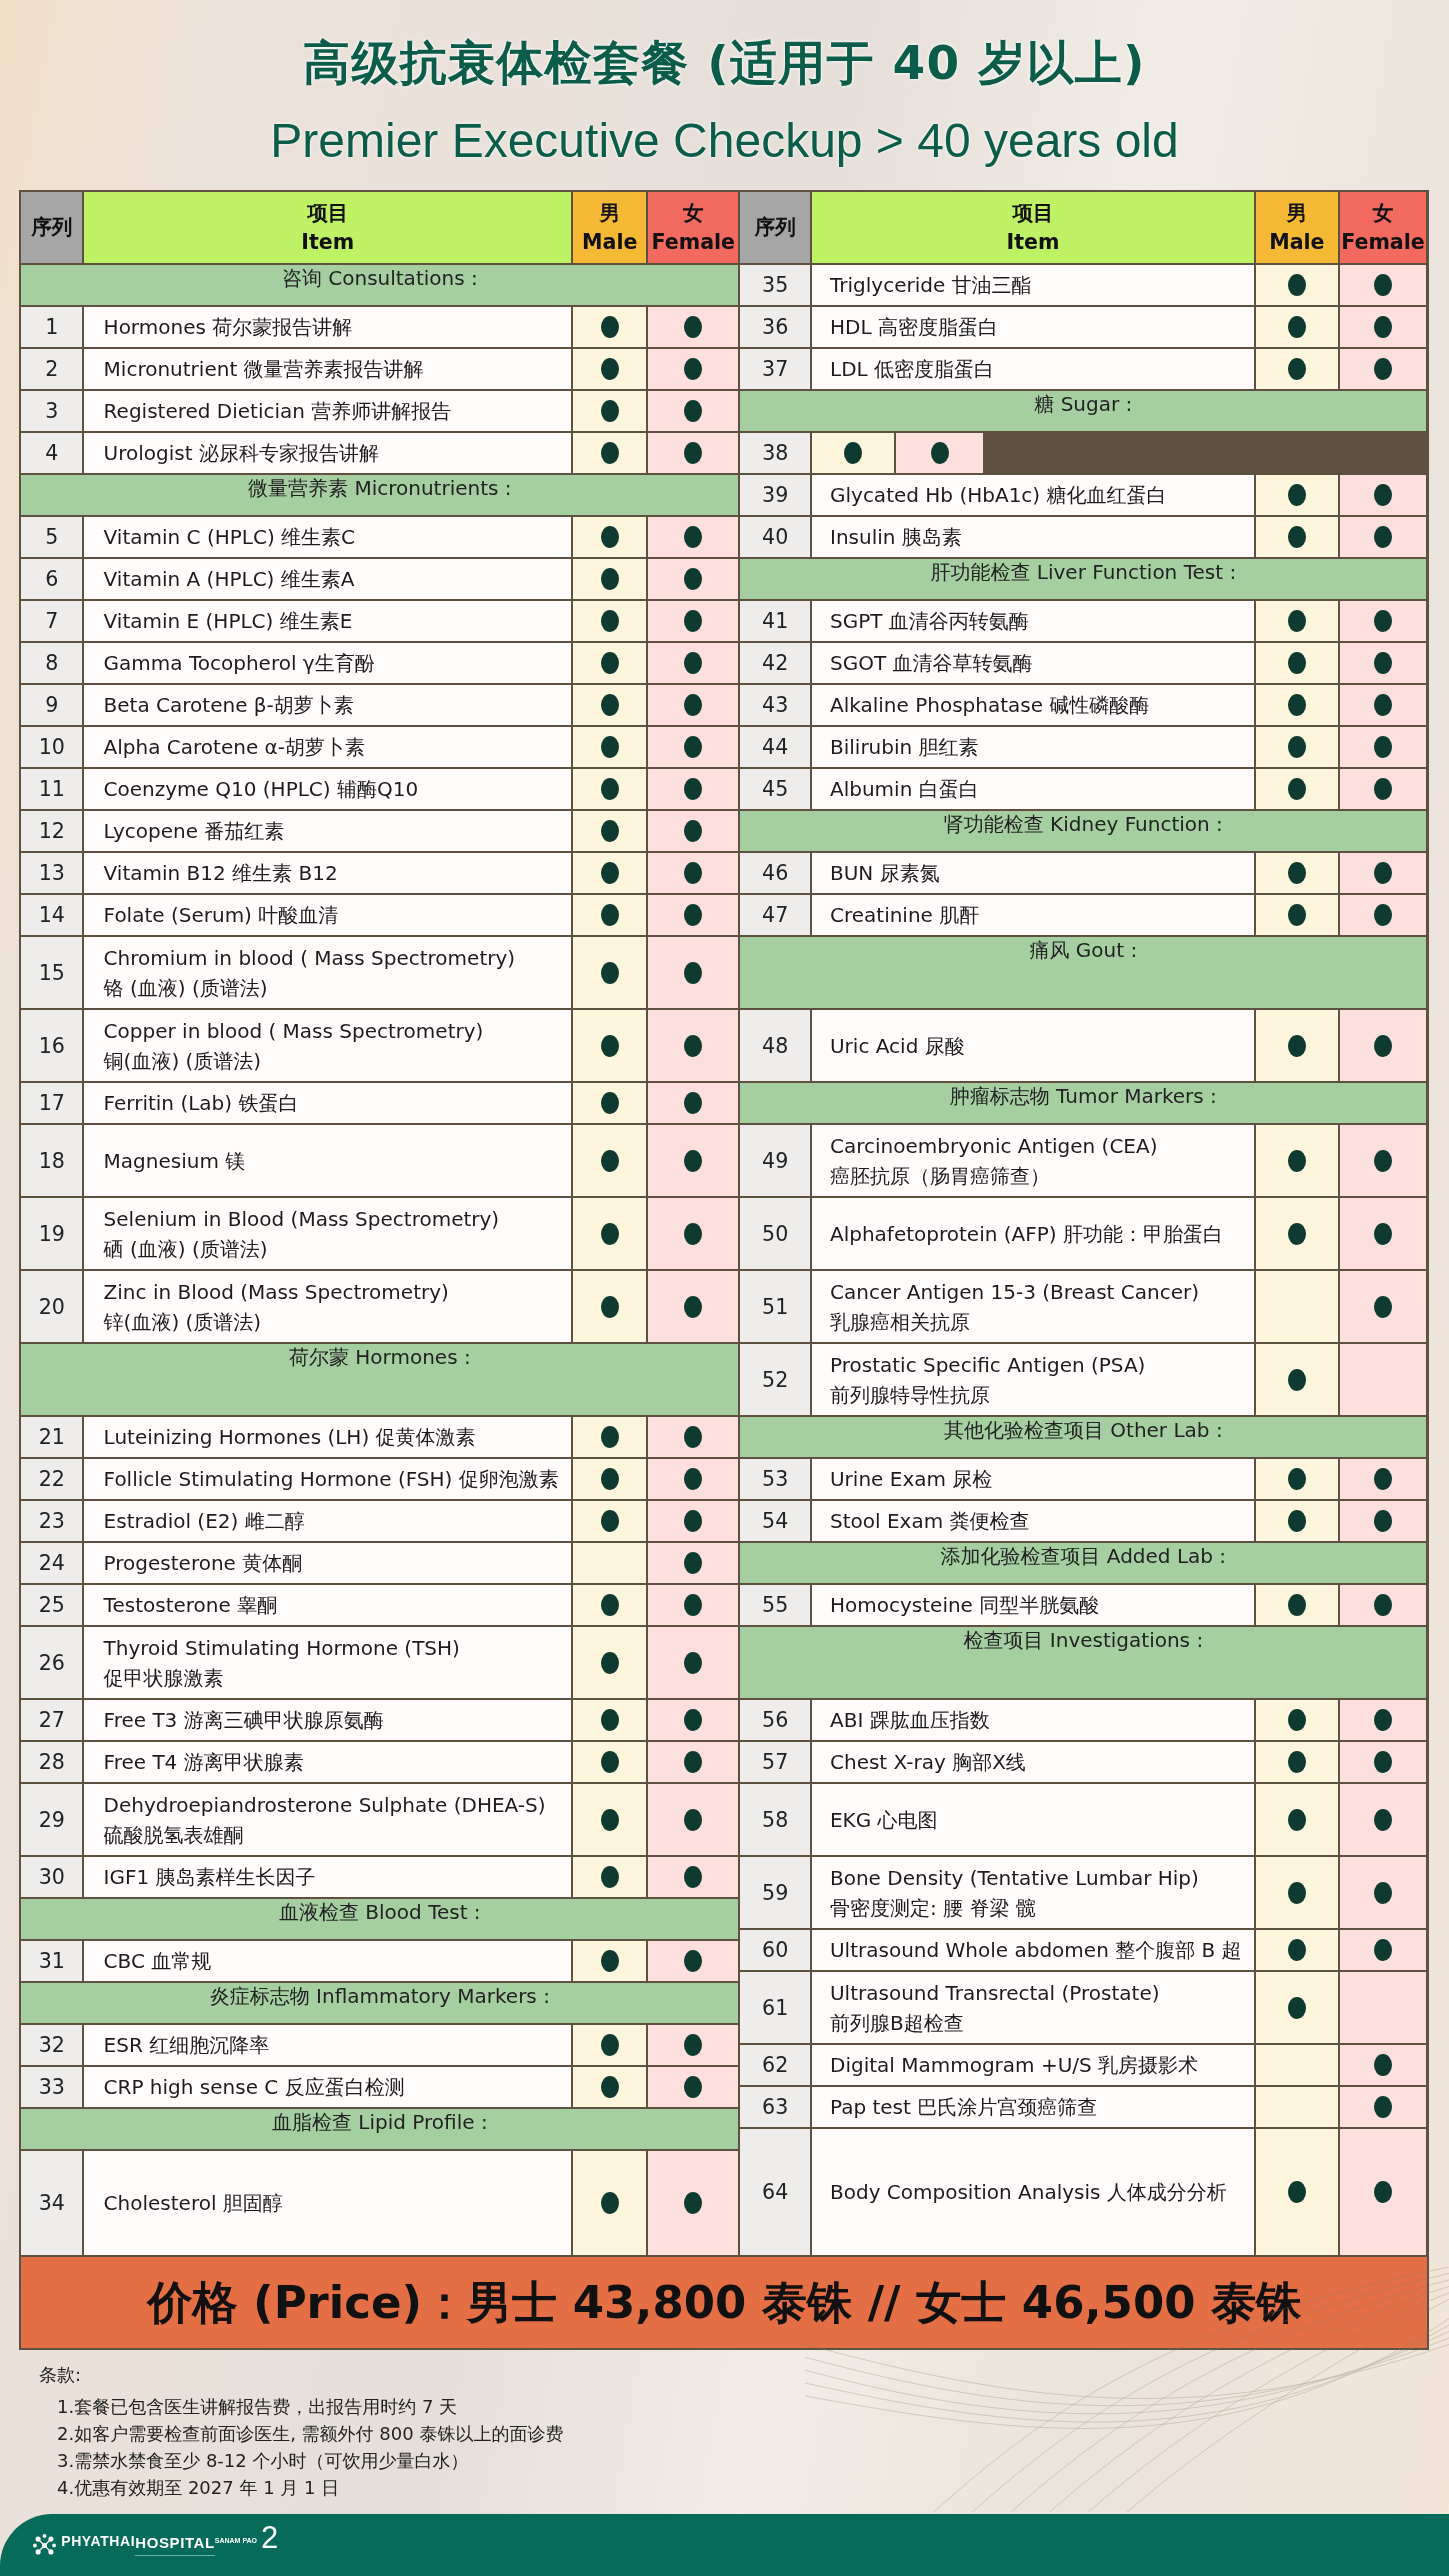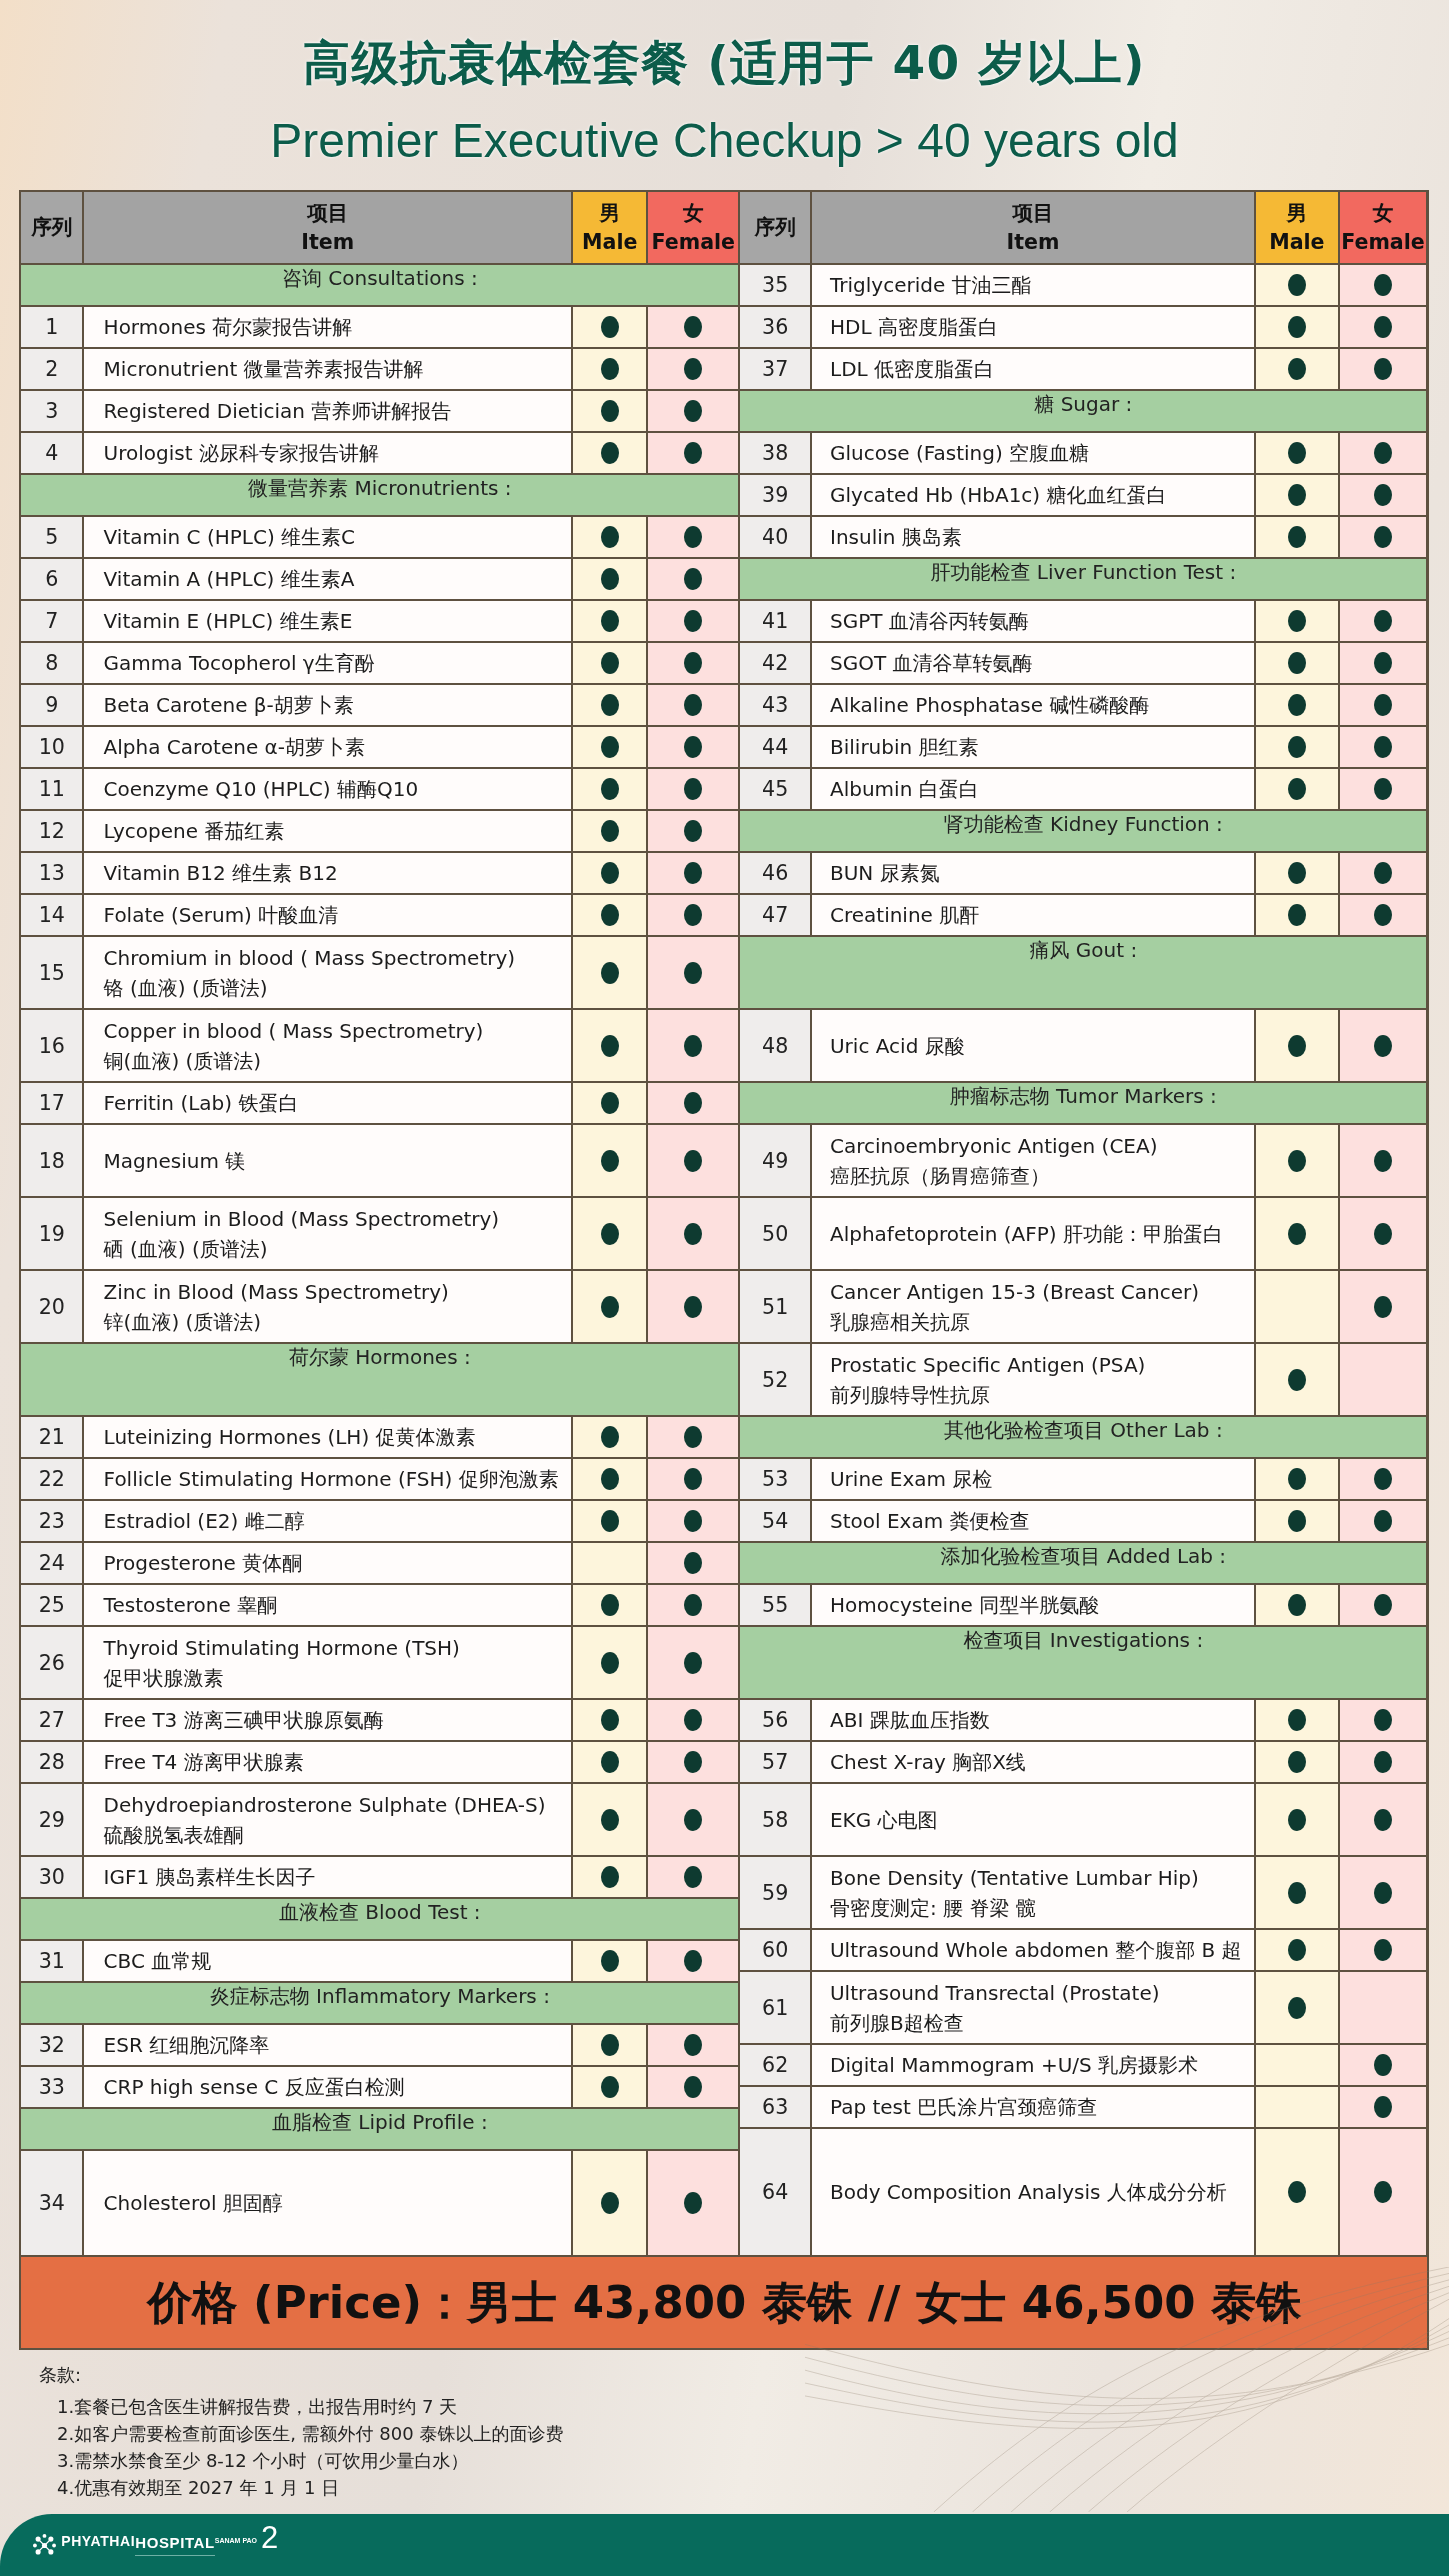--- a/index.html
+++ b/index.html
@@ -43,21 +43,21 @@
   .left .c-male { width: 75px; }
   .left .c-female { width: 90px; }
   .right .c-seq { width: 72px; }
   .right .c-item { width: 446px; }
   .right .c-male { width: 84px; }
   .right .c-female { width: 87px; }
 
   .hdr { height: 73px; }
   .hdr .cell { justify-content: center; text-align: center; font-weight: bold; font-size: 20.6px; color: #111; line-height: 1.4; flex-direction: column; }
   .hdr .c-seq { background: #a6a6a6; }
-  .hdr .c-item { background: #a3a3a3; }
+  .hdr .c-item { background: #bef264; }
   .hdr .c-male { background: #f5b935; }
   .hdr .c-female { background: #f2695f; }
 
   .sec { height: 42px; background: #a5cfa1; justify-content: center; align-items: flex-start; font-size: 20px; color: #222; }
   .sec.tall { height: 73px; }
 
   .item { height: 42px; }
   .item.tall { height: 73px; }
   .item .c-seq { background: #efedec; justify-content: center; font-size: 20.6px; color: #222; }
   .item .c-item { background: #fffcfb; padding-left: 19.3px; font-size: 20px; color: #1c1c1c; line-height: 1.5; }
@@ -677,23 +677,20 @@
         <div class="cell c-female">
           <span class="dot"></span>
         </div>
       </div>
       <div class="row sec">
         <span>糖 Sugar :</span>
       </div>
       <div class="row item">
         <div class="cell c-seq">
           <span>38</span>
-        </div>
-        <div class="cell c-item">
-          <span class="item-text">Glucose (Fasting) 空腹血糖</span>
         </div>
         <div class="cell c-male">
           <span class="dot"></span>
         </div>
         <div class="cell c-female">
           <span class="dot"></span>
         </div>
       </div>
       <div class="row item">
         <div class="cell c-seq">

